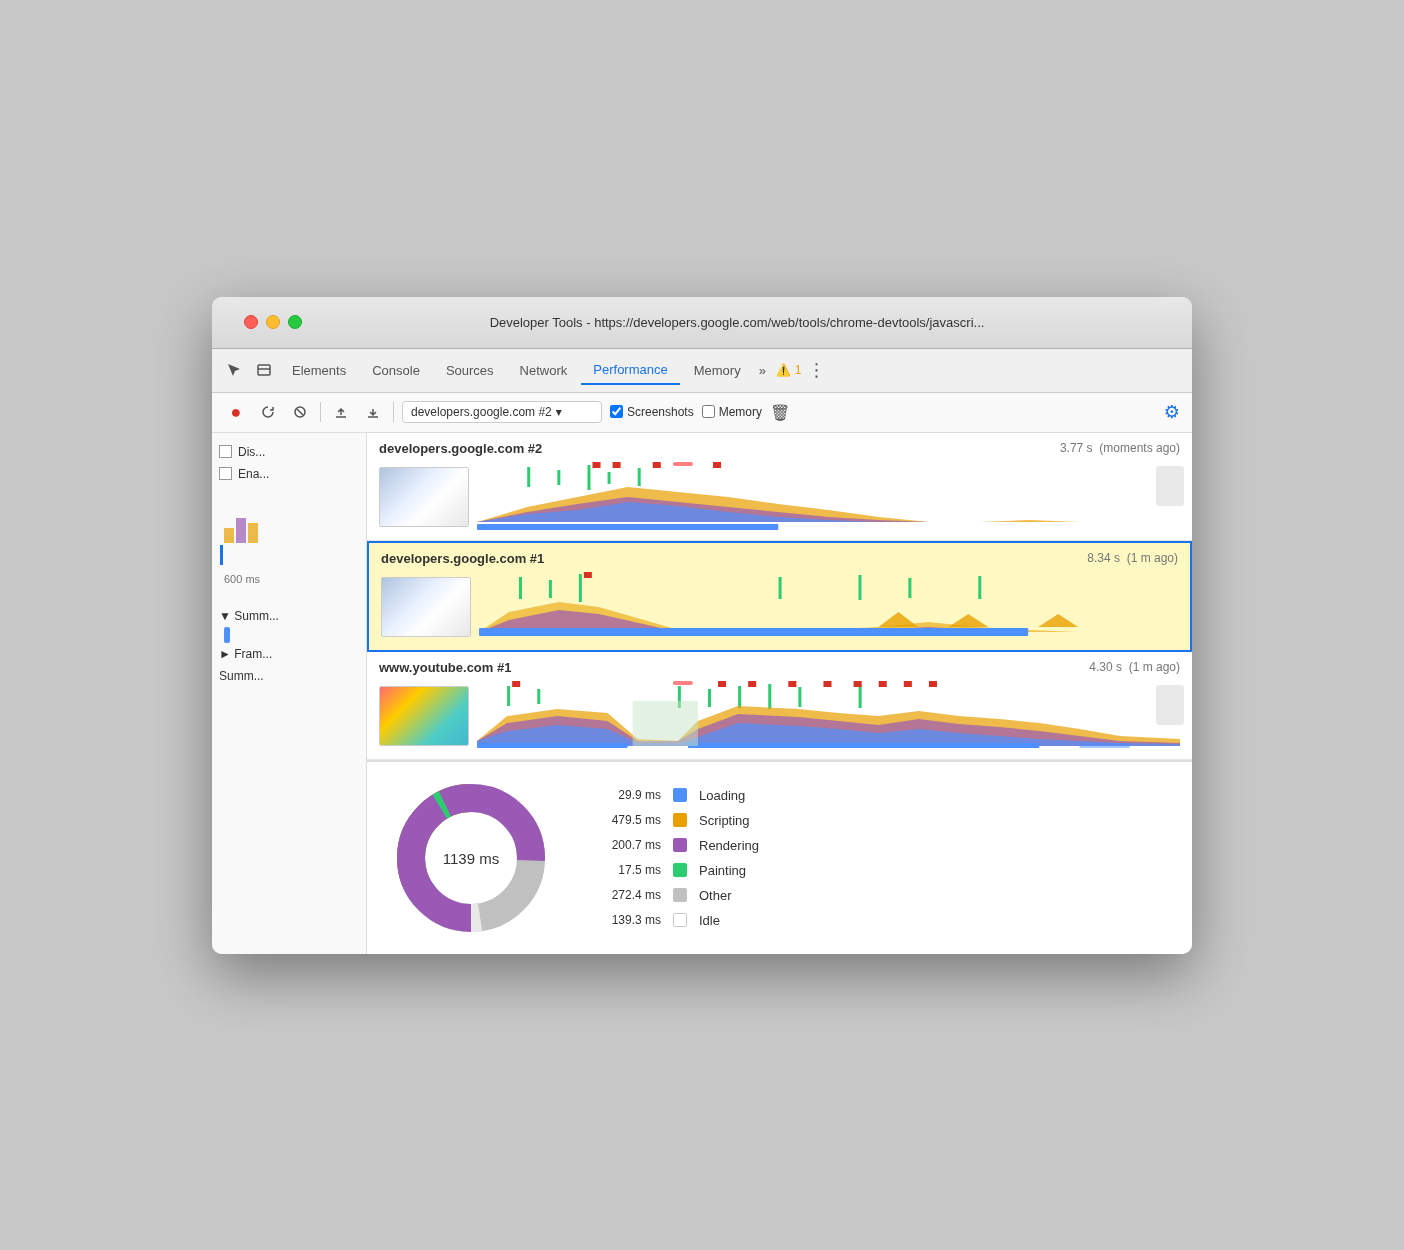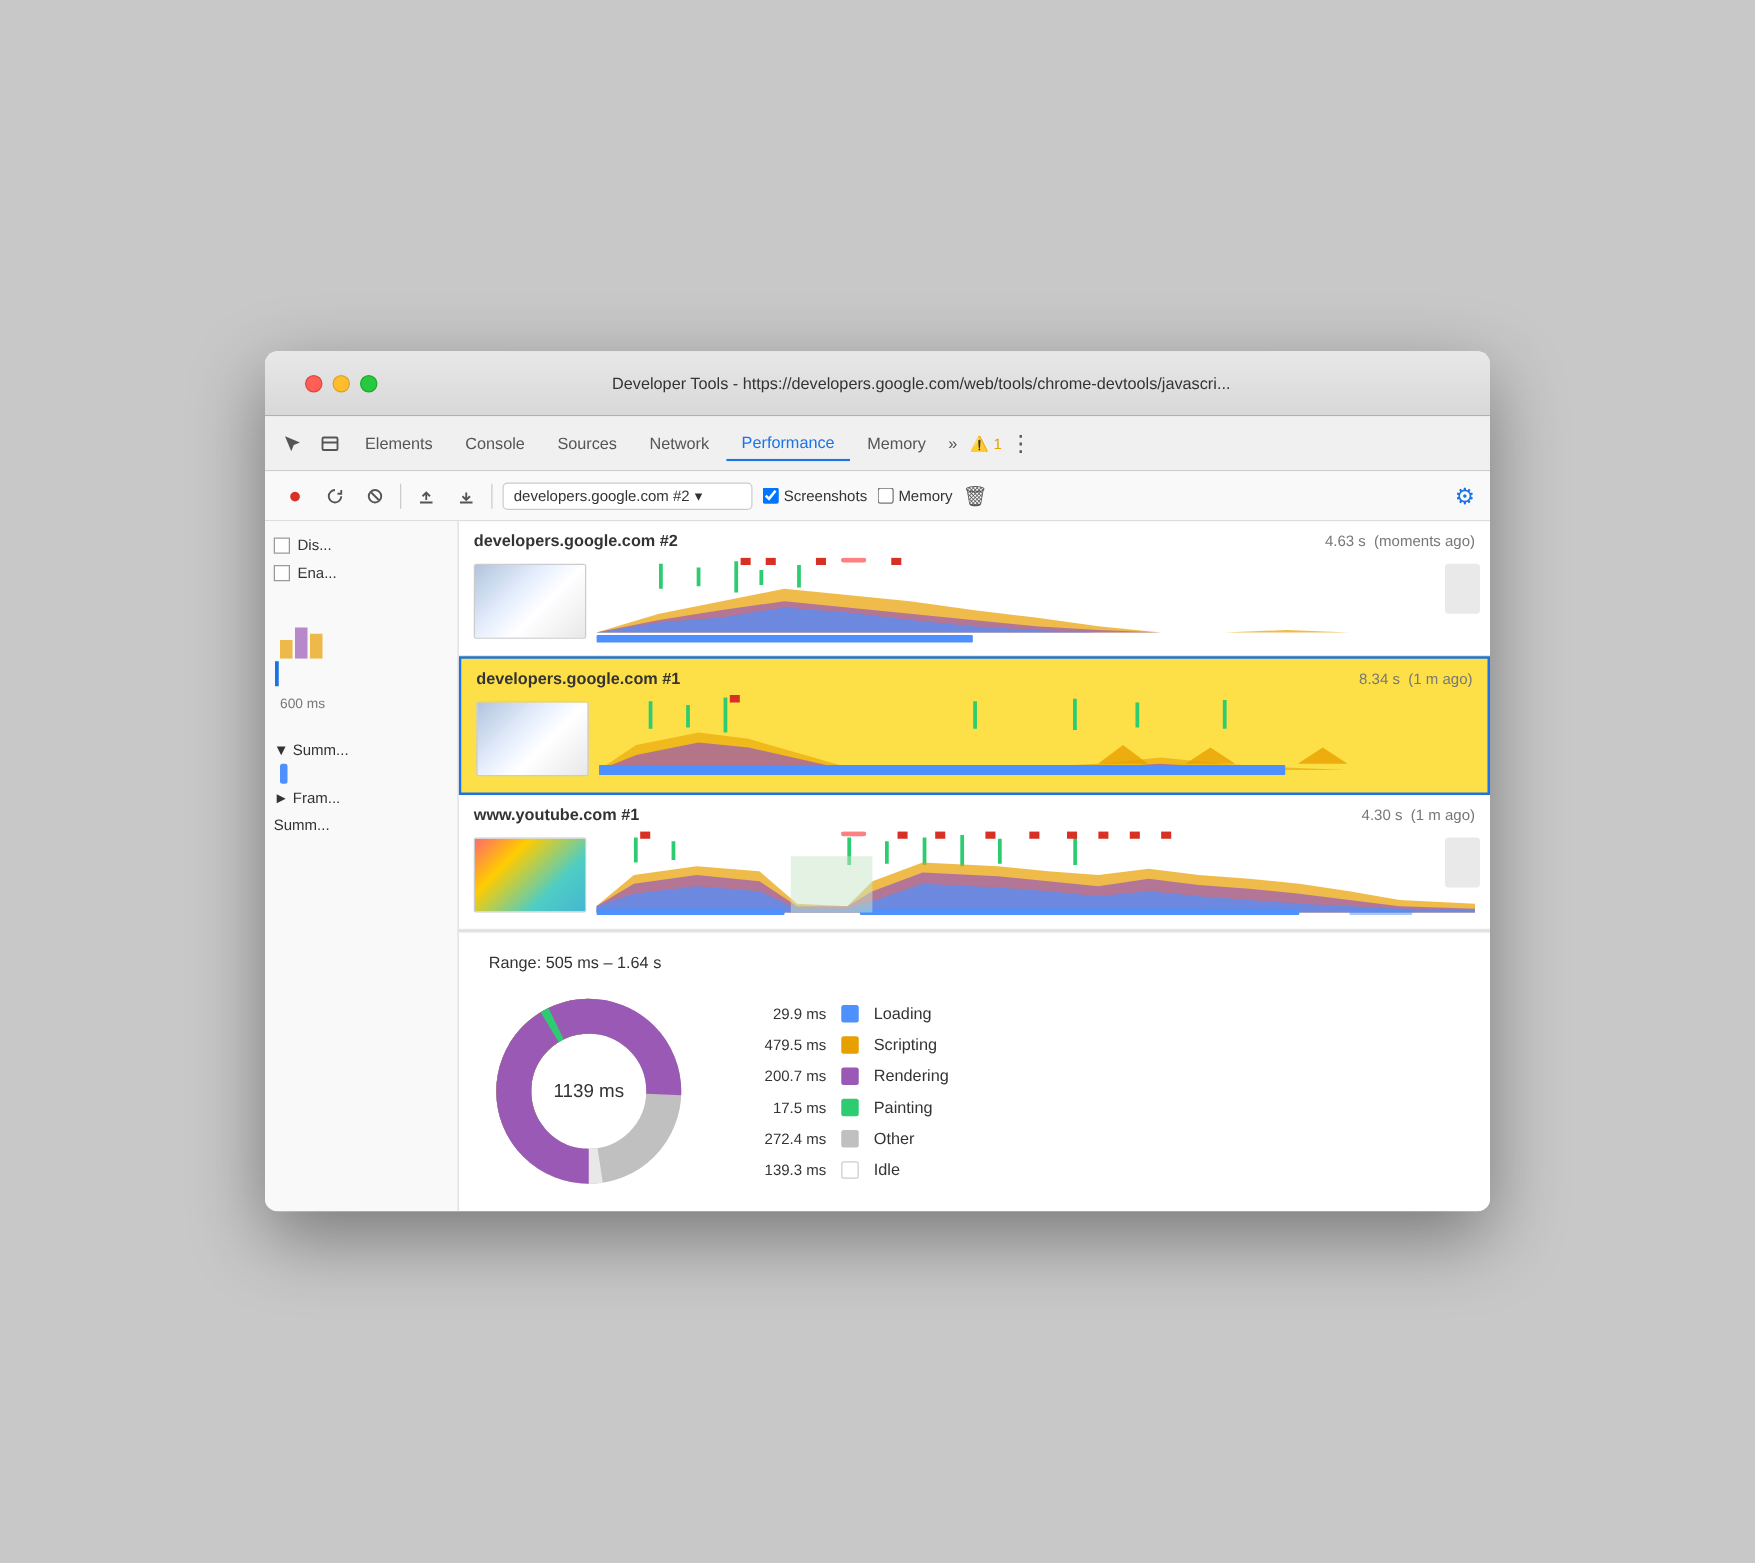--- a/index.html
+++ b/index.html
@@ -194,21 +194,21 @@
       max-height: 400px;
     }
     .recording-item {
       border-bottom: 1px solid #e8e8e8;
       padding: 8px 12px;
       cursor: pointer;
       position: relative;
     }
     .recording-item.selected {
       border: 2px solid #1a73e8;
-      background: #fde047;
+      background: #fef9c3;
     }
     .recording-header {
       display: flex;
       justify-content: space-between;
       align-items: center;
       margin-bottom: 6px;
     }
     .recording-title {
       font-size: 13px;
       font-weight: bold;
@@ -452,21 +452,21 @@
     </div>
 
     <div class="perf-area">
 
       <div class="recordings-panel">
 
         <div class="recording-item">
           <div class="recording-header">
             <span class="recording-title">developers.google.com #2</span>
             <span class="recording-meta">
-              <span>4.63 s</span>&nbsp;&nbsp;<span>(moments ago)</span>
+              <span>3.77 s</span>&nbsp;&nbsp;<span>(moments ago)</span>
             </span>
           </div>
           <div class="recording-body">
             <div class="screenshot-thumb">
               <div class="thumb-content"></div>
             </div>
             <div class="chart-area">
               <svg class="chart-svg" viewBox="0 0 700 70" preserveAspectRatio="none">
 
                 <rect x="50" y="5" width="3" height="20" fill="#2ecc71"></rect>
@@ -573,21 +573,20 @@
 
                 <rect x="155" y="20" width="65" height="45" fill="rgba(200,230,200,0.5)"></rect>
               </svg>
             </div>
             <div class="scroll-indicator"></div>
           </div>
         </div>
       </div>
 
       <div class="bottom-panel">
-        <div class="range-text">Range: 505 ms – 1.64 s</div>
         <div class="stats-area">
 
           <div class="donut-container">
             <svg width="160" height="160" viewBox="0 0 160 160">
 
               <circle cx="80" cy="80" r="60" fill="none" stroke="#e8e8e8" stroke-width="28"></circle>
 
               <circle cx="80" cy="80" r="60" fill="none" stroke="#c0c0c0" stroke-width="28" stroke-dasharray="376.99" stroke-dashoffset="0" transform="rotate(-90 80 80)"></circle>
 
               <circle cx="80" cy="80" r="60" fill="none" stroke="#e8e8e8" stroke-width="28" stroke-dasharray="376.99" stroke-dashoffset="-179" transform="rotate(-90 80 80)"></circle>

